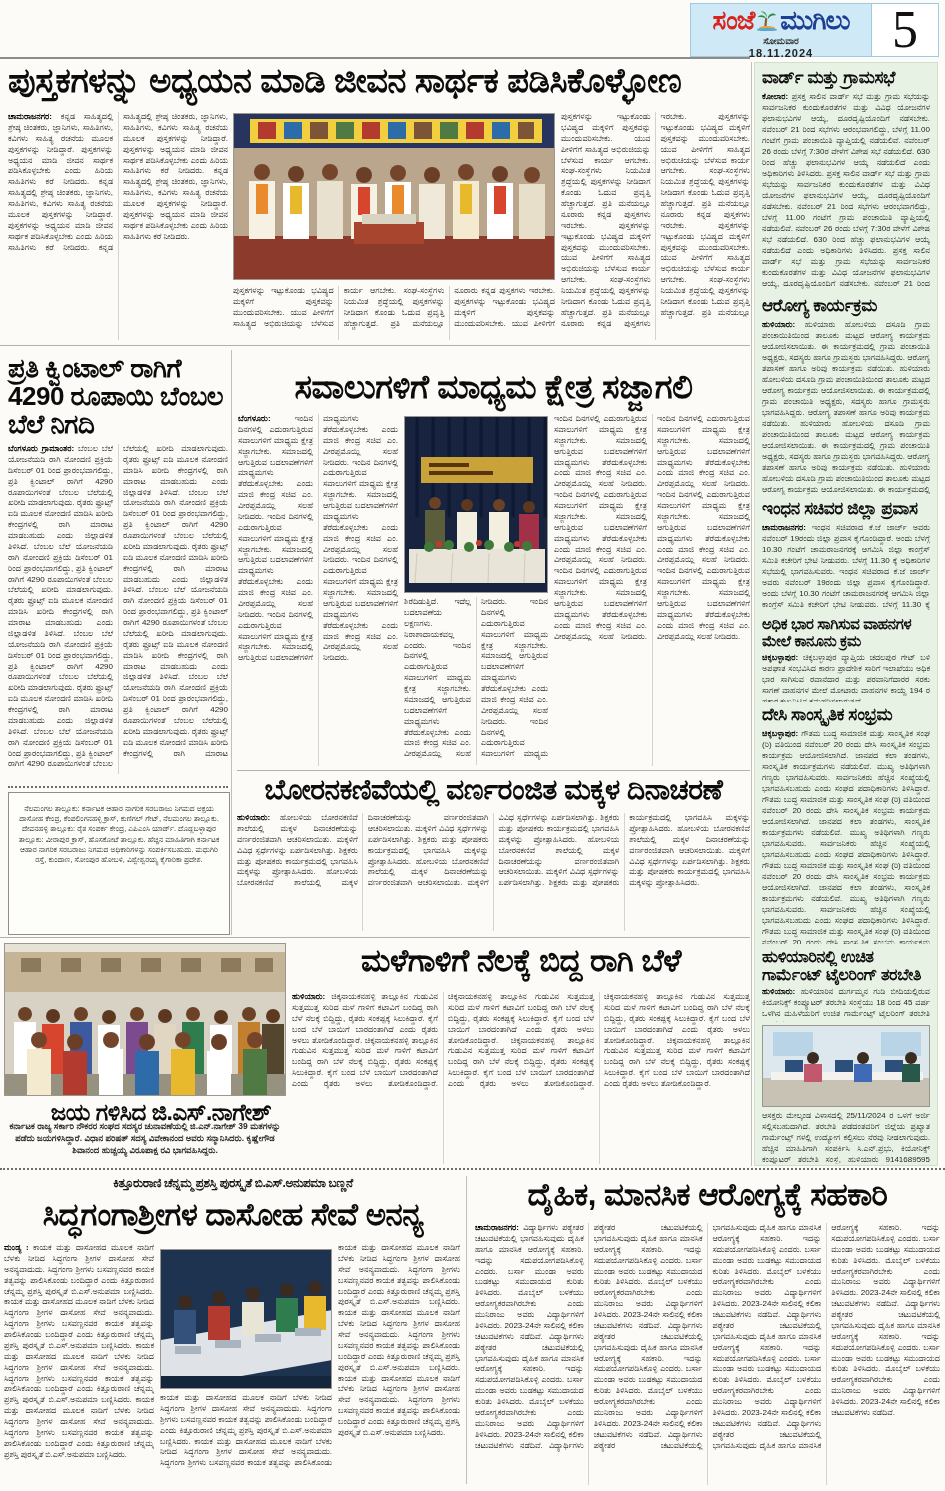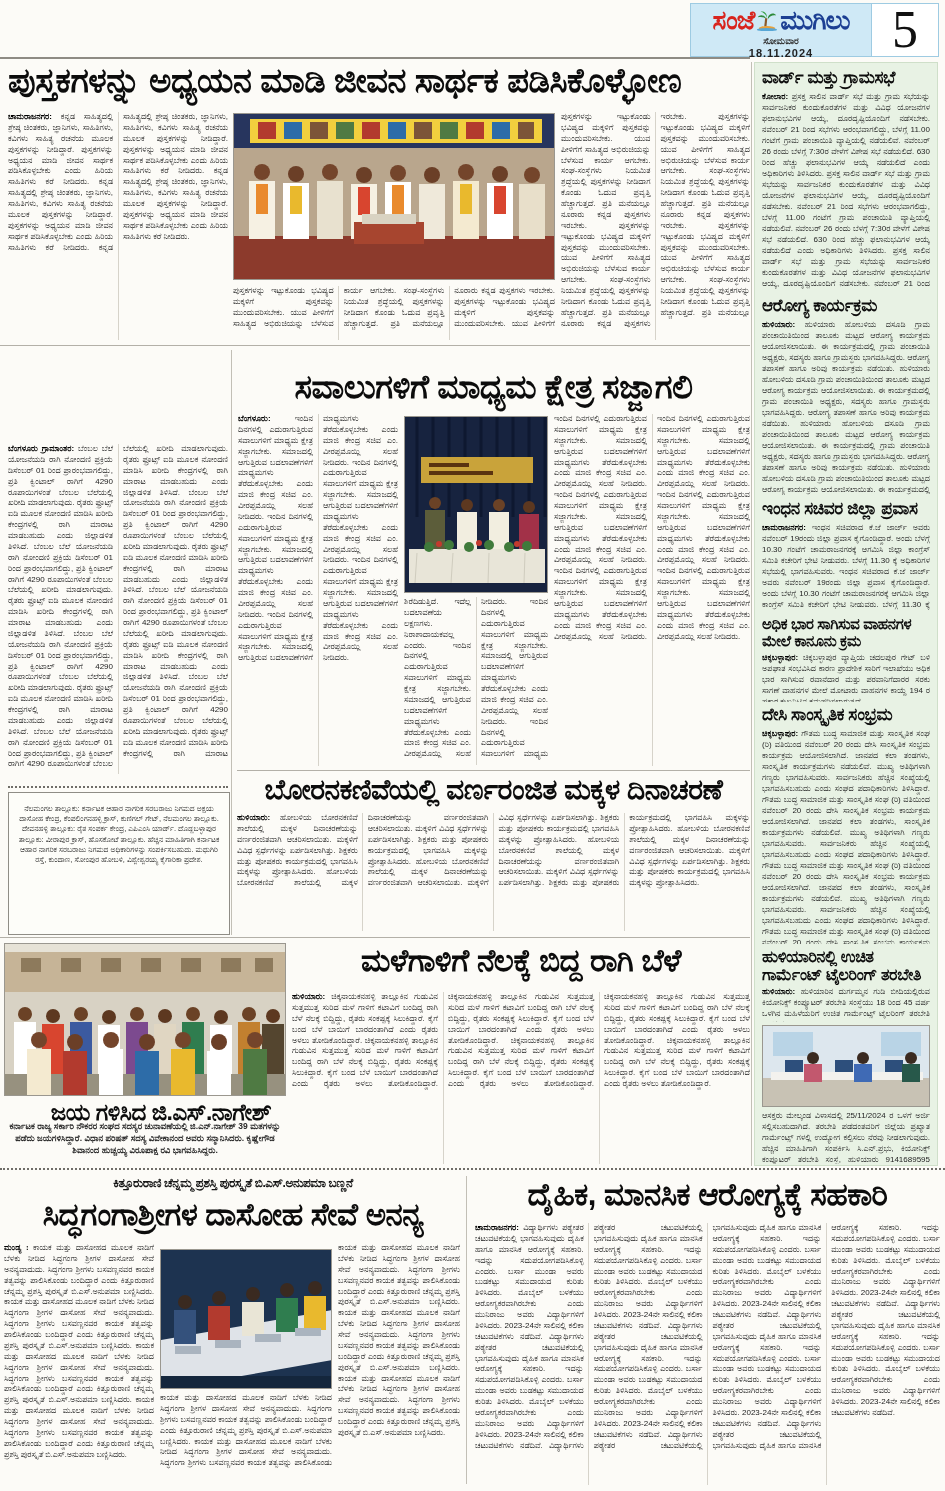--- a/index.html
+++ b/index.html
@@ -156,20 +156,21 @@
     <span>ಪುಸ್ತಕಗಳನ್ನು ಇಟ್ಟುಕೊಂಡು ಭವಿಷ್ಯದ ಮಕ್ಕಳಿಗೆ ಪುಸ್ತಕವನ್ನು ಮುಂದುವರಿಸಬೇಕು. ಯುವ ಪೀಳಿಗೆಗೆ ಸಾಹಿತ್ಯದ ಅಭಿರುಚಿಯನ್ನು ಬೆಳೆಸುವ ಕಾರ್ಯ ಆಗಬೇಕು. ಸಂಘ-ಸಂಸ್ಥೆಗಳು ನಿಯಮಿತ ಶ್ರದ್ಧೆಯಲ್ಲಿ ಪುಸ್ತಕಗಳನ್ನು ನೀಡಿದಾಗ ಕೊಂಡು ಓದುವ ಪ್ರವೃತ್ತಿ ಹೆಚ್ಚಾಗುತ್ತದೆ. ಪ್ರತಿ ಮನೆಯಲ್ಲೂ ನೂರಾರು ಕನ್ನಡ ಪುಸ್ತಕಗಳು ಇರಬೇಕು. ಪುಸ್ತಕಗಳನ್ನು ಇಟ್ಟುಕೊಂಡು ಭವಿಷ್ಯದ ಮಕ್ಕಳಿಗೆ ಪುಸ್ತಕವನ್ನು ಮುಂದುವರಿಸಬೇಕು. ಯುವ ಪೀಳಿಗೆಗೆ ಸಾಹಿತ್ಯದ ಅಭಿರುಚಿಯನ್ನು ಬೆಳೆಸುವ ಕಾರ್ಯ ಆಗಬೇಕು. ಸಂಘ-ಸಂಸ್ಥೆಗಳು ನಿಯಮಿತ ಶ್ರದ್ಧೆಯಲ್ಲಿ ಪುಸ್ತಕಗಳನ್ನು ನೀಡಿದಾಗ ಕೊಂಡು ಓದುವ ಪ್ರವೃತ್ತಿ ಹೆಚ್ಚಾಗುತ್ತದೆ. ಪ್ರತಿ ಮನೆಯಲ್ಲೂ ನೂರಾರು ಕನ್ನಡ ಪುಸ್ತಕಗಳು ಇರಬೇಕು. ಪುಸ್ತಕಗಳನ್ನು ಇಟ್ಟುಕೊಂಡು ಭವಿಷ್ಯದ ಮಕ್ಕಳಿಗೆ ಪುಸ್ತಕವನ್ನು ಮುಂದುವರಿಸಬೇಕು. ಯುವ ಪೀಳಿಗೆಗೆ ಸಾಹಿತ್ಯದ ಅಭಿರುಚಿಯನ್ನು ಬೆಳೆಸುವ ಕಾರ್ಯ ಆಗಬೇಕು. ಸಂಘ-ಸಂಸ್ಥೆಗಳು ನಿಯಮಿತ ಶ್ರದ್ಧೆಯಲ್ಲಿ ಪುಸ್ತಕಗಳನ್ನು ನೀಡಿದಾಗ ಕೊಂಡು ಓದುವ ಪ್ರವೃತ್ತಿ ಹೆಚ್ಚಾಗುತ್ತದೆ. ಪ್ರತಿ ಮನೆಯಲ್ಲೂ ನೂರಾರು ಕನ್ನಡ ಪುಸ್ತಕಗಳು ಇರಬೇಕು. ಪುಸ್ತಕಗಳನ್ನು ಇಟ್ಟುಕೊಂಡು ಭವಿಷ್ಯದ ಮಕ್ಕಳಿಗೆ ಪುಸ್ತಕವನ್ನು ಮುಂದುವರಿಸಬೇಕು. ಯುವ ಪೀಳಿಗೆಗೆ ಸಾಹಿತ್ಯದ ಅಭಿರುಚಿಯನ್ನು ಬೆಳೆಸುವ ಕಾರ್ಯ ಆಗಬೇಕು. ಸಂಘ-ಸಂಸ್ಥೆಗಳು ನಿಯಮಿತ ಶ್ರದ್ಧೆಯಲ್ಲಿ ಪುಸ್ತಕಗಳನ್ನು ನೀಡಿದಾಗ ಕೊಂಡು ಓದುವ ಪ್ರವೃತ್ತಿ ಹೆಚ್ಚಾಗುತ್ತದೆ. ಪ್ರತಿ ಮನೆಯಲ್ಲೂ ನೂರಾರು ಕನ್ನಡ ಪುಸ್ತಕಗಳು ಇರಬೇಕು.</span>
   </div>
 
   <div class="abs bodytxt cols3" style="left:233px;top:286px;width:322px;height:54px;">
     <span>ಪುಸ್ತಕಗಳನ್ನು ಇಟ್ಟುಕೊಂಡು ಭವಿಷ್ಯದ ಮಕ್ಕಳಿಗೆ ಪುಸ್ತಕವನ್ನು ಮುಂದುವರಿಸಬೇಕು. ಯುವ ಪೀಳಿಗೆಗೆ ಸಾಹಿತ್ಯದ ಅಭಿರುಚಿಯನ್ನು ಬೆಳೆಸುವ ಕಾರ್ಯ ಆಗಬೇಕು. ಸಂಘ-ಸಂಸ್ಥೆಗಳು ನಿಯಮಿತ ಶ್ರದ್ಧೆಯಲ್ಲಿ ಪುಸ್ತಕಗಳನ್ನು ನೀಡಿದಾಗ ಕೊಂಡು ಓದುವ ಪ್ರವೃತ್ತಿ ಹೆಚ್ಚಾಗುತ್ತದೆ. ಪ್ರತಿ ಮನೆಯಲ್ಲೂ ನೂರಾರು ಕನ್ನಡ ಪುಸ್ತಕಗಳು ಇರಬೇಕು. ಪುಸ್ತಕಗಳನ್ನು ಇಟ್ಟುಕೊಂಡು ಭವಿಷ್ಯದ ಮಕ್ಕಳಿಗೆ ಪುಸ್ತಕವನ್ನು ಮುಂದುವರಿಸಬೇಕು. ಯುವ ಪೀಳಿಗೆಗೆ ಸಾಹಿತ್ಯದ ಅಭಿರುಚಿಯನ್ನು ಬೆಳೆಸುವ ಕಾರ್ಯ ಆಗಬೇಕು. ಸಂಘ-ಸಂಸ್ಥೆಗಳು ನಿಯಮಿತ ಶ್ರದ್ಧೆಯಲ್ಲಿ ಪುಸ್ತಕಗಳನ್ನು ನೀಡಿದಾಗ ಕೊಂಡು ಓದುವ ಪ್ರವೃತ್ತಿ ಹೆಚ್ಚಾಗುತ್ತದೆ. ಪ್ರತಿ ಮನೆಯಲ್ಲೂ ನೂರಾರು ಕನ್ನಡ ಪುಸ್ತಕಗಳು ಇರಬೇಕು.</span>
   </div>
 
   <div class="hrule" style="left:0;top:345px;width:750px;"></div>
   <div class="vrule" style="left:231px;top:350px;height:585px;"></div>
 
+  <div class="abs hl" style="left:8px;top:354px;width:220px;font-size:26px;">ಪ್ರತಿ ಕ್ವಿಂಟಾಲ್ ರಾಗಿಗೆ 4290 ರೂಪಾಯಿ ಬೆಂಬಲ ಬೆಲೆ ನಿಗದಿ</div>
   <div class="abs bodytxt cols2" style="left:8px;top:444px;width:220px;height:330px;">
     <b class="loc">ಬೆಂಗಳೂರು ಗ್ರಾಮಾಂತರ:</b>
     <span>ಬೆಂಬಲ ಬೆಲೆ ಯೋಜನೆಯಡಿ ರಾಗಿ ನೋಂದಣಿ ಪ್ರಕ್ರಿಯೆ ಡಿಸೆಂಬರ್ 01 ರಿಂದ ಪ್ರಾರಂಭವಾಗಲಿದ್ದು, ಪ್ರತಿ ಕ್ವಿಂಟಾಲ್ ರಾಗಿಗೆ 4290 ರೂಪಾಯಿಗಳಂತೆ ಬೆಂಬಲ ಬೆಲೆಯಲ್ಲಿ ಖರೀದಿ ಮಾಡಲಾಗುವುದು. ರೈತರು ಫ್ರೂಟ್ಸ್ ಐಡಿ ಮೂಲಕ ನೋಂದಣಿ ಮಾಡಿಸಿ ಖರೀದಿ ಕೇಂದ್ರಗಳಲ್ಲಿ ರಾಗಿ ಮಾರಾಟ ಮಾಡಬಹುದು ಎಂದು ಜಿಲ್ಲಾಡಳಿತ ತಿಳಿಸಿದೆ. ಬೆಂಬಲ ಬೆಲೆ ಯೋಜನೆಯಡಿ ರಾಗಿ ನೋಂದಣಿ ಪ್ರಕ್ರಿಯೆ ಡಿಸೆಂಬರ್ 01 ರಿಂದ ಪ್ರಾರಂಭವಾಗಲಿದ್ದು, ಪ್ರತಿ ಕ್ವಿಂಟಾಲ್ ರಾಗಿಗೆ 4290 ರೂಪಾಯಿಗಳಂತೆ ಬೆಂಬಲ ಬೆಲೆಯಲ್ಲಿ ಖರೀದಿ ಮಾಡಲಾಗುವುದು. ರೈತರು ಫ್ರೂಟ್ಸ್ ಐಡಿ ಮೂಲಕ ನೋಂದಣಿ ಮಾಡಿಸಿ ಖರೀದಿ ಕೇಂದ್ರಗಳಲ್ಲಿ ರಾಗಿ ಮಾರಾಟ ಮಾಡಬಹುದು ಎಂದು ಜಿಲ್ಲಾಡಳಿತ ತಿಳಿಸಿದೆ. ಬೆಂಬಲ ಬೆಲೆ ಯೋಜನೆಯಡಿ ರಾಗಿ ನೋಂದಣಿ ಪ್ರಕ್ರಿಯೆ ಡಿಸೆಂಬರ್ 01 ರಿಂದ ಪ್ರಾರಂಭವಾಗಲಿದ್ದು, ಪ್ರತಿ ಕ್ವಿಂಟಾಲ್ ರಾಗಿಗೆ 4290 ರೂಪಾಯಿಗಳಂತೆ ಬೆಂಬಲ ಬೆಲೆಯಲ್ಲಿ ಖರೀದಿ ಮಾಡಲಾಗುವುದು. ರೈತರು ಫ್ರೂಟ್ಸ್ ಐಡಿ ಮೂಲಕ ನೋಂದಣಿ ಮಾಡಿಸಿ ಖರೀದಿ ಕೇಂದ್ರಗಳಲ್ಲಿ ರಾಗಿ ಮಾರಾಟ ಮಾಡಬಹುದು ಎಂದು ಜಿಲ್ಲಾಡಳಿತ ತಿಳಿಸಿದೆ. ಬೆಂಬಲ ಬೆಲೆ ಯೋಜನೆಯಡಿ ರಾಗಿ ನೋಂದಣಿ ಪ್ರಕ್ರಿಯೆ ಡಿಸೆಂಬರ್ 01 ರಿಂದ ಪ್ರಾರಂಭವಾಗಲಿದ್ದು, ಪ್ರತಿ ಕ್ವಿಂಟಾಲ್ ರಾಗಿಗೆ 4290 ರೂಪಾಯಿಗಳಂತೆ ಬೆಂಬಲ ಬೆಲೆಯಲ್ಲಿ ಖರೀದಿ ಮಾಡಲಾಗುವುದು. ರೈತರು ಫ್ರೂಟ್ಸ್ ಐಡಿ ಮೂಲಕ ನೋಂದಣಿ ಮಾಡಿಸಿ ಖರೀದಿ ಕೇಂದ್ರಗಳಲ್ಲಿ ರಾಗಿ ಮಾರಾಟ ಮಾಡಬಹುದು ಎಂದು ಜಿಲ್ಲಾಡಳಿತ ತಿಳಿಸಿದೆ. ಬೆಂಬಲ ಬೆಲೆ ಯೋಜನೆಯಡಿ ರಾಗಿ ನೋಂದಣಿ ಪ್ರಕ್ರಿಯೆ ಡಿಸೆಂಬರ್ 01 ರಿಂದ ಪ್ರಾರಂಭವಾಗಲಿದ್ದು, ಪ್ರತಿ ಕ್ವಿಂಟಾಲ್ ರಾಗಿಗೆ 4290 ರೂಪಾಯಿಗಳಂತೆ ಬೆಂಬಲ ಬೆಲೆಯಲ್ಲಿ ಖರೀದಿ ಮಾಡಲಾಗುವುದು. ರೈತರು ಫ್ರೂಟ್ಸ್ ಐಡಿ ಮೂಲಕ ನೋಂದಣಿ ಮಾಡಿಸಿ ಖರೀದಿ ಕೇಂದ್ರಗಳಲ್ಲಿ ರಾಗಿ ಮಾರಾಟ ಮಾಡಬಹುದು ಎಂದು ಜಿಲ್ಲಾಡಳಿತ ತಿಳಿಸಿದೆ. ಬೆಂಬಲ ಬೆಲೆ ಯೋಜನೆಯಡಿ ರಾಗಿ ನೋಂದಣಿ ಪ್ರಕ್ರಿಯೆ ಡಿಸೆಂಬರ್ 01 ರಿಂದ ಪ್ರಾರಂಭವಾಗಲಿದ್ದು, ಪ್ರತಿ ಕ್ವಿಂಟಾಲ್ ರಾಗಿಗೆ 4290 ರೂಪಾಯಿಗಳಂತೆ ಬೆಂಬಲ ಬೆಲೆಯಲ್ಲಿ ಖರೀದಿ ಮಾಡಲಾಗುವುದು. ರೈತರು ಫ್ರೂಟ್ಸ್ ಐಡಿ ಮೂಲಕ ನೋಂದಣಿ ಮಾಡಿಸಿ ಖರೀದಿ ಕೇಂದ್ರಗಳಲ್ಲಿ ರಾಗಿ ಮಾರಾಟ ಮಾಡಬಹುದು ಎಂದು ಜಿಲ್ಲಾಡಳಿತ ತಿಳಿಸಿದೆ. ಬೆಂಬಲ ಬೆಲೆ ಯೋಜನೆಯಡಿ ರಾಗಿ ನೋಂದಣಿ ಪ್ರಕ್ರಿಯೆ ಡಿಸೆಂಬರ್ 01 ರಿಂದ ಪ್ರಾರಂಭವಾಗಲಿದ್ದು, ಪ್ರತಿ ಕ್ವಿಂಟಾಲ್ ರಾಗಿಗೆ 4290 ರೂಪಾಯಿಗಳಂತೆ ಬೆಂಬಲ ಬೆಲೆಯಲ್ಲಿ ಖರೀದಿ ಮಾಡಲಾಗುವುದು. ರೈತರು ಫ್ರೂಟ್ಸ್ ಐಡಿ ಮೂಲಕ ನೋಂದಣಿ ಮಾಡಿಸಿ ಖರೀದಿ ಕೇಂದ್ರಗಳಲ್ಲಿ ರಾಗಿ ಮಾರಾಟ ಮಾಡಬಹುದು ಎಂದು ಜಿಲ್ಲಾಡಳಿತ ತಿಳಿಸಿದೆ.</span>
   </div>
 
   <div class="dotrule" style="left:8px;top:786px;width:220px;"></div>
 
   <div class="abs infobox" style="left:8px;top:792px;width:222px;height:143px;">
     <div class="bodytxt cols1" style="margin-top:5px;height:90px;font-size:7.5px;text-align:center;">ನೆಲಮಂಗಲ ತಾಲ್ಲೂಕು: ಕರ್ನಾಟಕ ಆಹಾರ ನಾಗರಿಕ ಸರಬರಾಜು ನಿಗಮದ ಅಕ್ಷಯ ದಾಸೋಹ ಕೇಂದ್ರ, ಕೆಂಪಲಿಂಗನಹಳ್ಳಿ ಕ್ರಾಸ್, ಕುಣಿಗಲ್ ಗೇಟ್, ನೆಲಮಂಗಲ ತಾಲ್ಲೂಕು. ದೇವನಹಳ್ಳಿ ತಾಲ್ಲೂಕು: ರೈತ ಸಂಪರ್ಕ ಕೇಂದ್ರ, ಎಪಿಎಂಸಿ ಯಾರ್ಡ್. ದೊಡ್ಡಬಳ್ಳಾಪುರ ತಾಲ್ಲೂಕು: ವೀರಾಪುರ ಕ್ರಾಸ್, ಹೊಸಕೋಟೆ ತಾಲ್ಲೂಕು. ಹೆಚ್ಚಿನ ಮಾಹಿತಿಗಾಗಿ ಕರ್ನಾಟಕ ಆಹಾರ ನಾಗರಿಕ ಸರಬರಾಜು ನಿಗಮದ ಅಧಿಕಾರಿಗಳನ್ನು ಸಂಪರ್ಕಿಸಬಹುದು. ಮಧುಗಿರಿ ರಸ್ತೆ, ಕುಂದಾಣ, ಸೋಂಪುರ ಹೋಬಳಿ, ವಿಶ್ವೇಶ್ವರಯ್ಯ ಕೈಗಾರಿಕಾ ಪ್ರದೇಶ.</div>
   </div>

